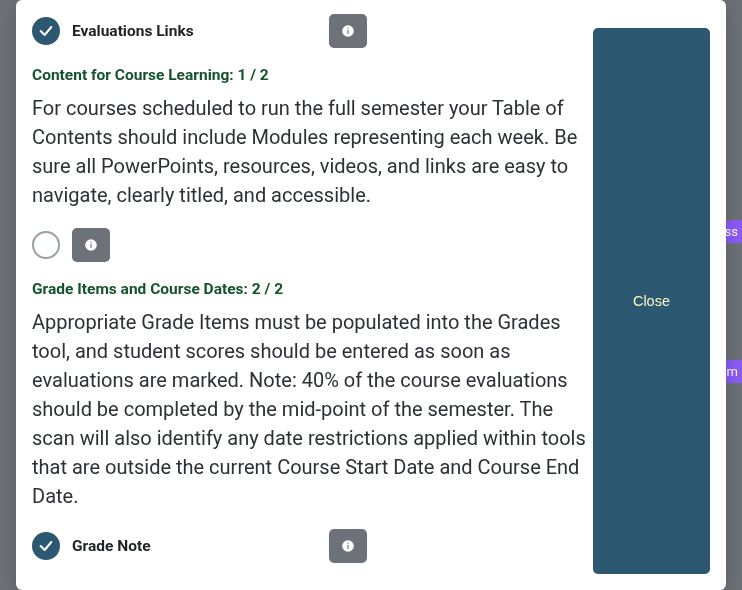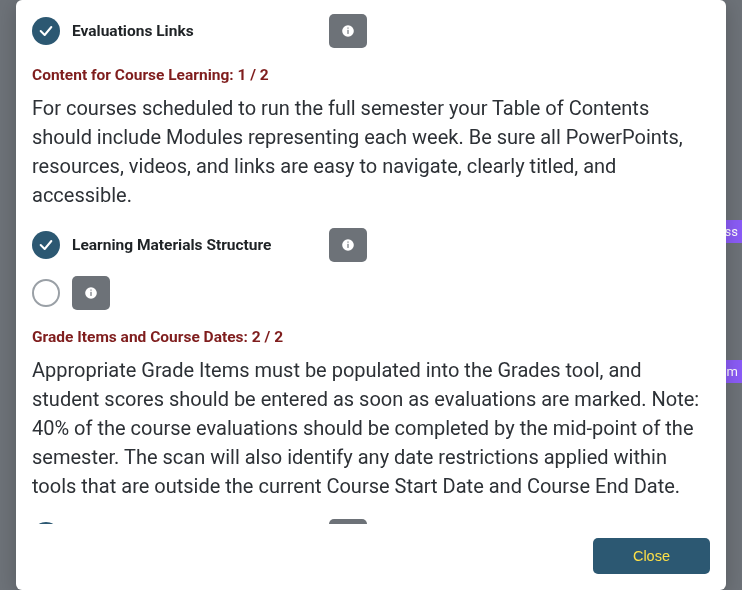--- a/index.html
+++ b/index.html
@@ -18,31 +18,31 @@
   .modal {
     position: absolute;
     top: 0;
     left: 16px;
     right: 16px;
     bottom: 0;
     background: #ffffff;
     border-radius: 6px;
     padding: 14px 16px 16px 16px;
     display: flex;
-    flex-direction: column;
+    flex-direction: row;
     box-shadow: 0 4px 20px rgba(0,0,0,0.2);
   }
   .modal-body {
     flex: 1;
     overflow-y: auto;
   }
   .section-heading {
     font-weight: 700;
     font-size: 15.5px;
-    color: #7f1d1d;
+    color: #14532d;
     margin-top: 18px;
     margin-bottom: 10px;
   }
   .section-desc {
     font-size: 20px;
     color: #2d3136;
     line-height: 1.45;
     margin-bottom: 18px;
   }
   .check-row {
@@ -92,21 +92,21 @@
     width: 14px;
     height: 14px;
   }
   .modal-footer {
     display: flex;
     justify-content: flex-end;
     padding-top: 14px;
   }
   .close-btn {
     background: #2c5872;
-    color: #fde047;
+    color: #fef9c3;
     border: none;
     border-radius: 5px;
     padding: 10px 40px;
     font-size: 14.5px;
     font-weight: 500;
     cursor: pointer;
   }
   
   .bg-hints {
     position: absolute;
@@ -145,35 +145,20 @@
             <circle cx="12" cy="12" r="10" fill="#ffffff"></circle>
             <rect x="11" y="10" width="2" height="7" fill="#6d7278"></rect>
             <rect x="11" y="6" width="2" height="2" fill="#6d7278"></rect>
           </svg>
       </button>
     </div>
 
     <div class="section-heading">Content for Course Learning: 1 / 2</div>
     <div class="section-desc">For courses scheduled to run the full semester your Table of Contents should include Modules representing each week. Be sure all PowerPoints, resources, videos, and links are easy to navigate, clearly titled, and accessible.</div>
 
-    <div class="check-row">
-      <span class="check-circle checked">
-        <svg viewBox="0 0 24 24" fill="none" stroke="#ffffff" stroke-width="3" stroke-linecap="round" stroke-linejoin="round">
-            <polyline points="4 12 10 18 20 6"></polyline>
-          </svg>
-      </span>
-      <span class="check-label">Learning Materials Structure</span>
-      <button class="info-btn">
-        <svg viewBox="0 0 24 24" fill="#ffffff">
-            <circle cx="12" cy="12" r="10" fill="#ffffff"></circle>
-            <rect x="11" y="10" width="2" height="7" fill="#6d7278"></rect>
-            <rect x="11" y="6" width="2" height="2" fill="#6d7278"></rect>
-          </svg>
-      </button>
-    </div>
 
     <div class="check-row">
       <span class="check-circle unchecked"></span>
       <button class="info-btn">
         <svg viewBox="0 0 24 24" fill="#ffffff">
             <circle cx="12" cy="12" r="10" fill="#ffffff"></circle>
             <rect x="11" y="10" width="2" height="7" fill="#6d7278"></rect>
             <rect x="11" y="6" width="2" height="2" fill="#6d7278"></rect>
           </svg>
       </button>

